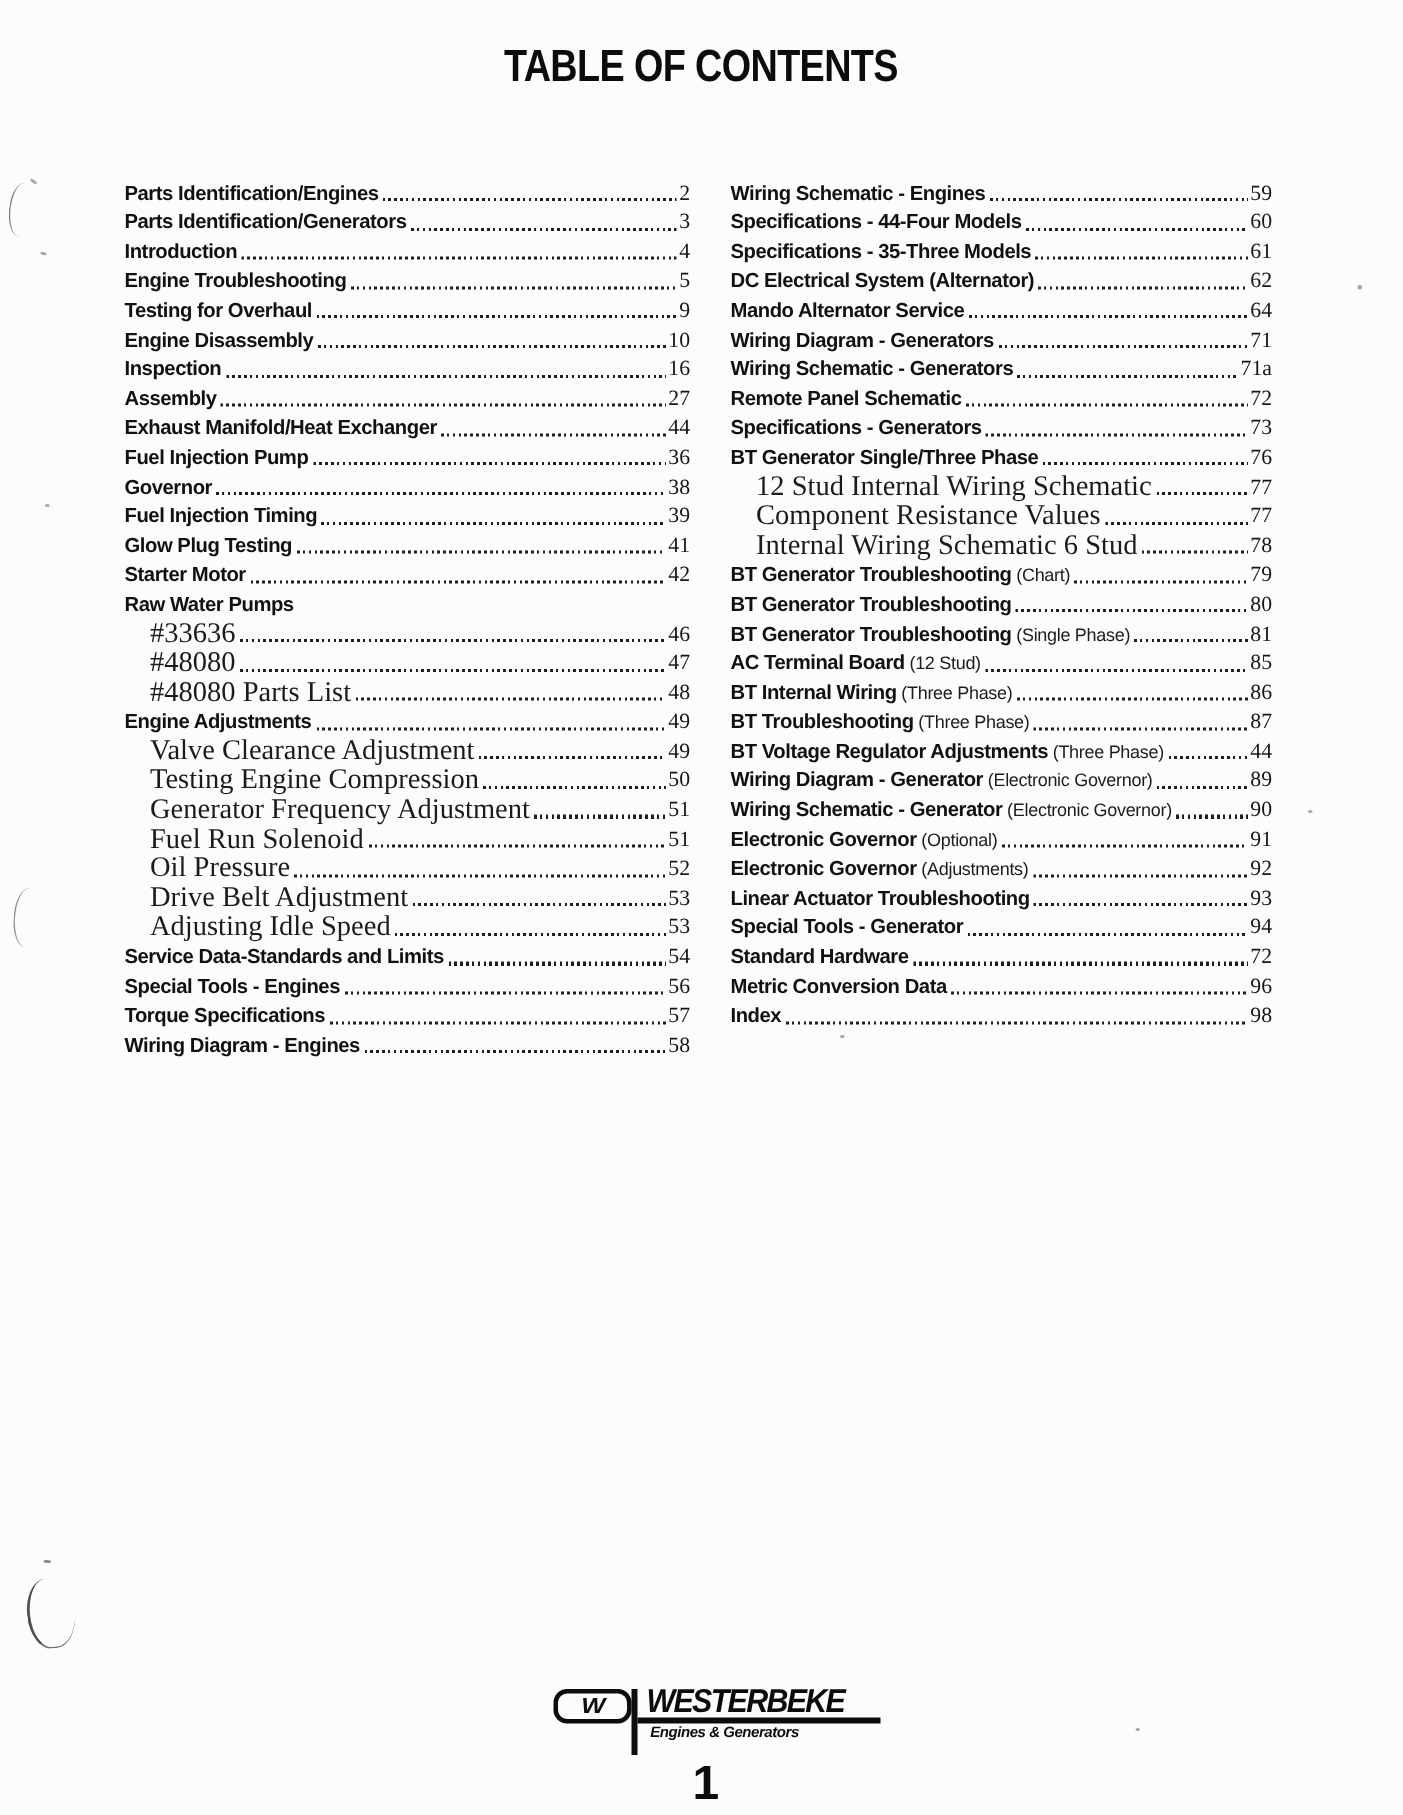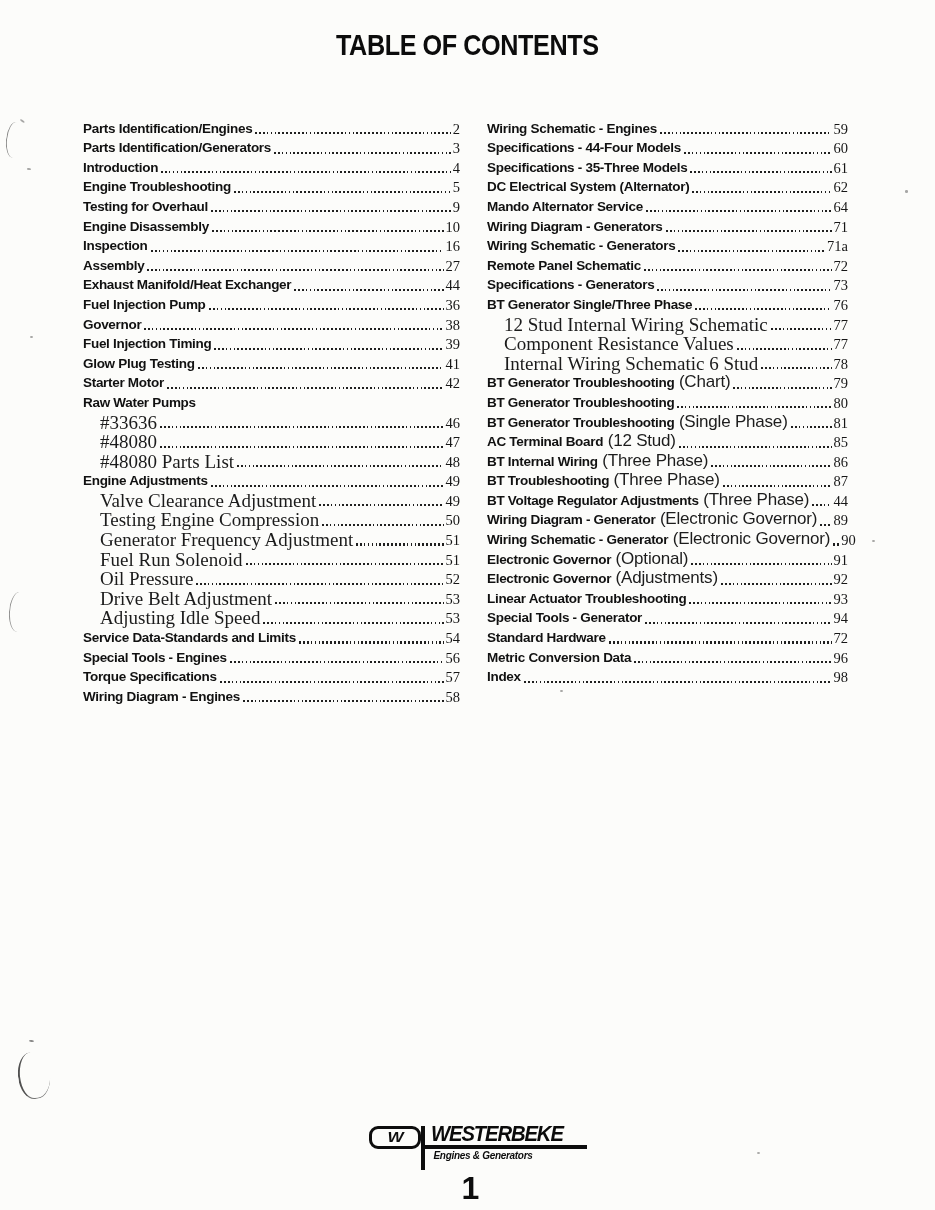--- a/index.html
+++ b/index.html
@@ -27,21 +27,21 @@
     display:flex;align-items:flex-end;height:19.6px;
     white-space:nowrap;
   }
   .entry .lbl{
     font-family:"Liberation Sans",sans-serif;
     font-weight:bold;font-size:13.5px;line-height:18px;
     letter-spacing:-0.3px;color:#111;
     flex:0 0 auto;
   }
   .entry .lbl .sfx{
-    font-weight:normal;color:#1c1c1c;font-size:17px;letter-spacing:-0.2px;
+    font-weight:normal;color:#1c1c1c;font-size:12px;letter-spacing:-0.2px;
   }
   .entry.sub .lbl{
     font-family:"Liberation Serif",serif;
     font-weight:normal;font-size:19px;letter-spacing:0;
     color:#1b1b1b;padding-left:17px;
   }
   .entry .leader{
     flex:1 1 auto;min-width:6px;height:2.1px;
     margin:0 2px 3.5px 3px;
     background-image:repeating-linear-gradient(90deg,#1f1f1f 0 1.7px,transparent 1.7px 3.9px);

